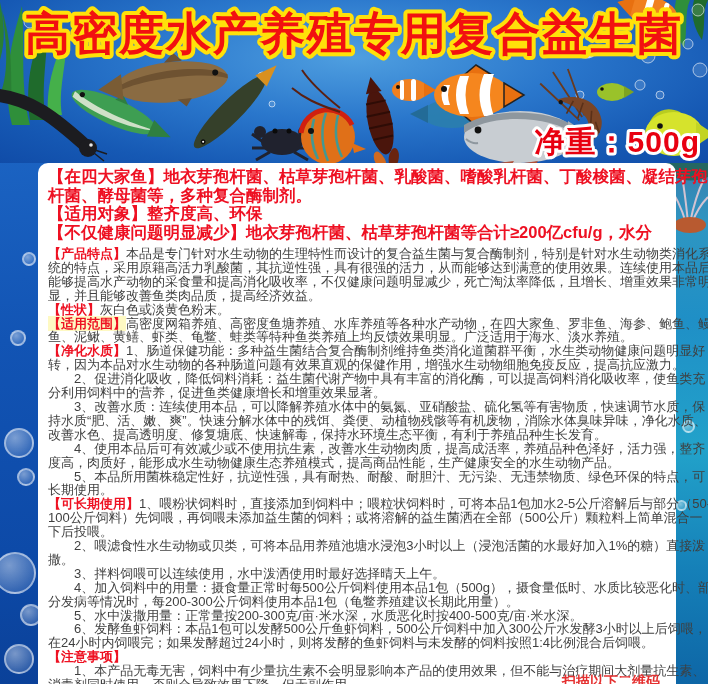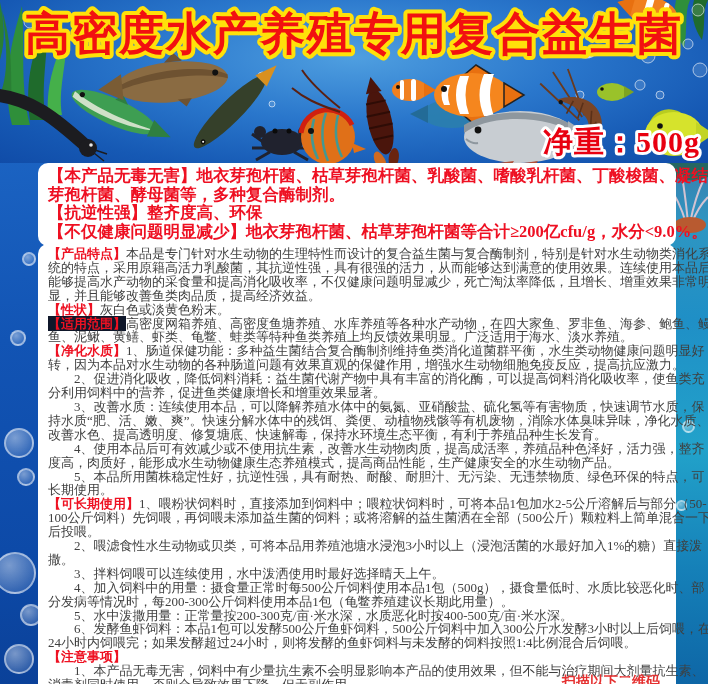--- a/index.html
+++ b/index.html
@@ -1,18 +1,18 @@
 <!DOCTYPE html>
 <html><head>
 <meta charset="utf-8">
 <style>
   html,body{margin:0;padding:0;background:#666;}
   .label{
     position:relative;width:708px;height:684px;overflow:hidden;
-    font-family:Liberation Serif, serif;
+    font-family:Liberation Sans, sans-serif;
     background:linear-gradient(178deg,#2b7fd2 0%,#1b63c2 22%,#1254b4 48%,#0d4aa8 78%,#0a3f96 100%);
   }
   
   .right-strip{
     position:absolute;top:163px;right:0;width:42px;bottom:0;z-index:1;
     background:linear-gradient(180deg,#3a7fae 0%,#2e96c2 12%,#1f8fc6 30%,#22a2ca 55%,#1580b8 78%,#0e66a6 100%);
   }
   .bubble{position:absolute;border-radius:50%;z-index:2;
     border:2px solid rgba(255,255,255,.5);
     background:radial-gradient(circle at 35% 30%,rgba(255,255,255,.45),rgba(255,255,255,.06));}
@@ -28,21 +28,21 @@
   .box{position:absolute;left:38px;width:628px;background:#ffffff;z-index:4;}
   .box1{top:163px;border-radius:10px;padding:4px 0 5px 10px;}
   .box2{top:244px;height:440px;border-radius:10px 10px 0 0;padding:3px 0 0 10px;}
   .flow{width:664px;}
   .red-flow{font-size:16.5px;line-height:18.6px;font-weight:bold;color:#ee1022;}
   .body-flow{font-size:13px;line-height:13.9px;color:#3f3f3f;font-weight:500;}
   p.para{margin:0;padding:0;}
   .ind{text-indent:2em;}
   .gap{margin-top:3px;}
   .hdr{color:#ee1122;font-weight:bold;}
-  .hl{background:#0f172a;}
+  .hl{background:#fef9c3;}
   .qr-hint{position:absolute;left:562px;top:673px;z-index:6;
     font-size:14px;font-weight:bold;color:#e53030;white-space:nowrap;}
 </style>
 </head>
 <body>
 
 <div class="label">
 
   <div class="right-strip"></div>
   <svg class="title-svg" width="0" height="0" style="position:absolute"></svg>
@@ -241,22 +241,22 @@
       <text x="354" y="47" text-anchor="middle" font-size="45" font-weight="bold" letter-spacing="2" fill="#f21010" stroke="#ffe10a" stroke-width="8" paint-order="stroke" stroke-linejoin="round">高密度水产养殖专用复合益生菌</text>
     </svg>
 
     <svg class="netweight-svg" width="226" height="42">
       <text x="220" y="32" text-anchor="end" font-size="30" font-weight="bold" letter-spacing="1" fill="#e80010" stroke="#ffffff" stroke-width="6" paint-order="stroke" stroke-linejoin="round">净重：500g</text>
     </svg>
   </div>
 
   <div class="box box1">
     <div class="flow red-flow">
-      <p class="para"><span class="lbl">【本产品无毒无害】</span><span>地衣芽孢杆菌、枯草芽孢杆菌、乳酸菌、嗜酸乳杆菌、丁酸梭菌、凝结芽孢杆菌、酵母菌等，多种复合酶制剂。</span></p>
-      <p class="para"><span class="lbl">【抗逆性强】</span><span>整齐度高、环保</span></p>
+      <p class="para"><span class="lbl">【在四大家鱼】</span><span>地衣芽孢杆菌、枯草芽孢杆菌、乳酸菌、嗜酸乳杆菌、丁酸梭菌、凝结芽孢杆菌、酵母菌等，多种复合酶制剂。</span></p>
+      <p class="para"><span class="lbl">【适用对象】</span><span>整齐度高、环保</span></p>
       <p class="para"><span class="lbl">【不仅健康问题明显减少】</span><span>地衣芽孢杆菌、枯草芽孢杆菌等合计≥200亿cfu/g，水分&lt;9.0%。</span></p>
     </div>
   </div>
 
   <div class="box box2">
     <div class="flow body-flow">
       <p class="para"><span class="hdr">【产品特点】</span><span>本品是专门针对水生动物的生理特性而设计的复合益生菌与复合酶制剂，特别是针对水生动物类消化系统的特点，采用原籍高活力乳酸菌，其抗逆性强，具有很强的活力，从而能够达到满意的使用效果。连续使用本品后能够提高水产动物的采食量和提高消化吸收率，不仅健康问题明显减少，死亡淘汰率降低，且增长、增重效果非常明显，并且能够改善鱼类肉品质，提高经济效益。</span></p>
       <p class="para"><span class="hdr">【性状】</span><span>灰白色或淡黄色粉末。</span></p>
       <p class="para"><span class="hdr hl">【适用范围】</span><span>高密度网箱养殖、高密度鱼塘养殖、水库养殖等各种水产动物，在四大家鱼、罗非鱼、海参、鲍鱼、鳗鱼、泥鳅、黄鳝、虾类、龟鳖、蛙类等特种鱼类养殖上均反馈效果明显。广泛适用于海水、淡水养殖。</span></p>
 

